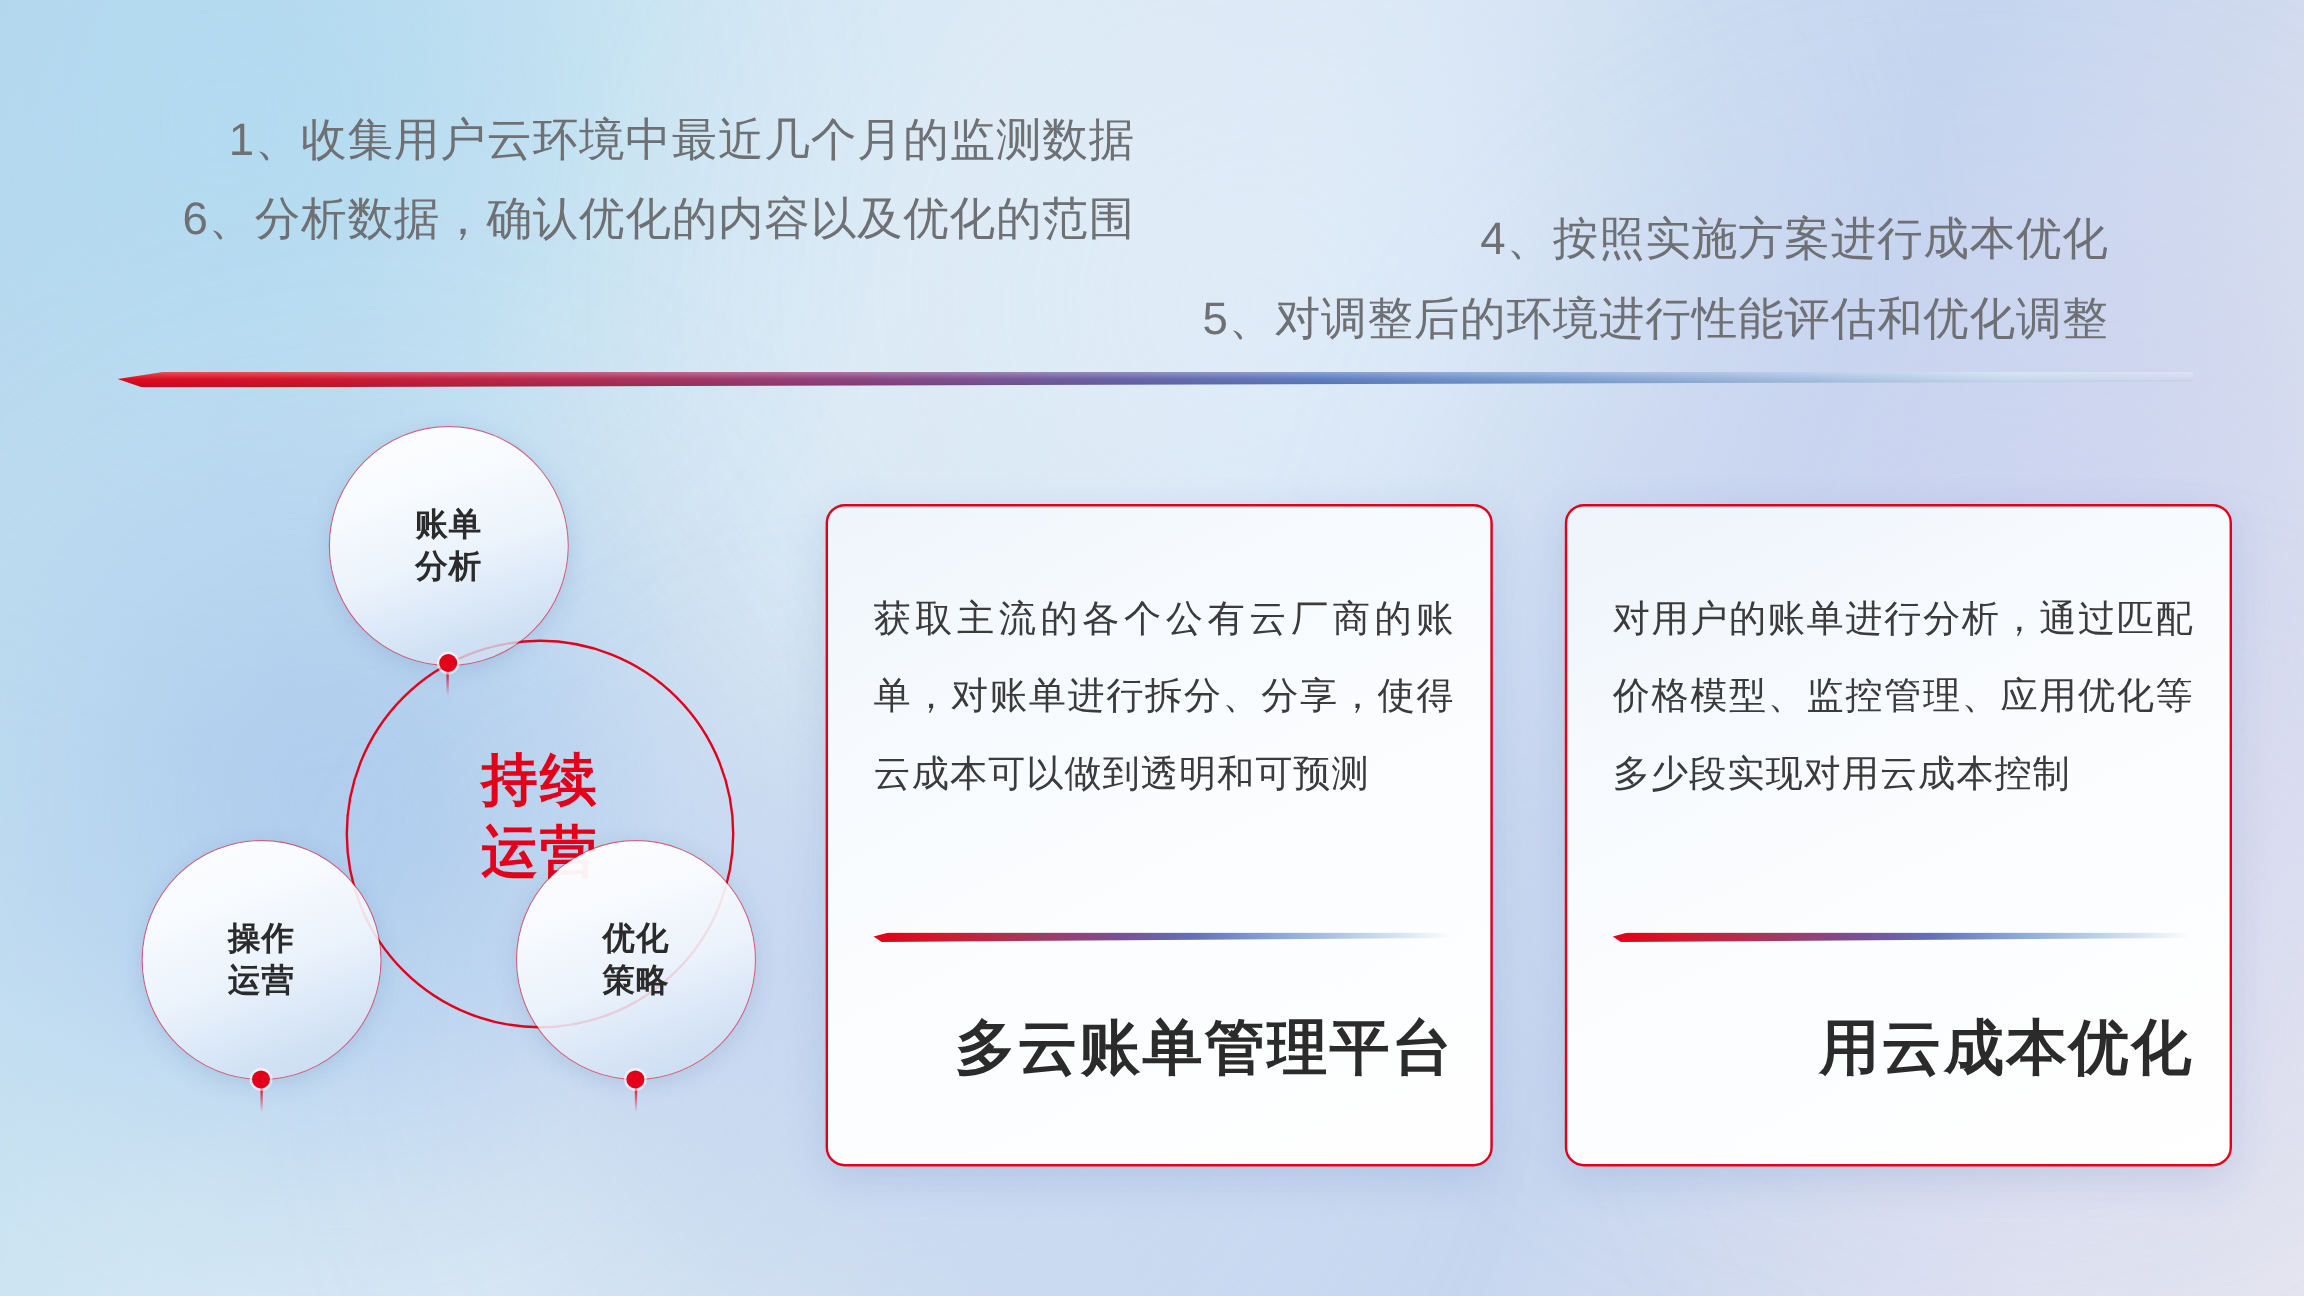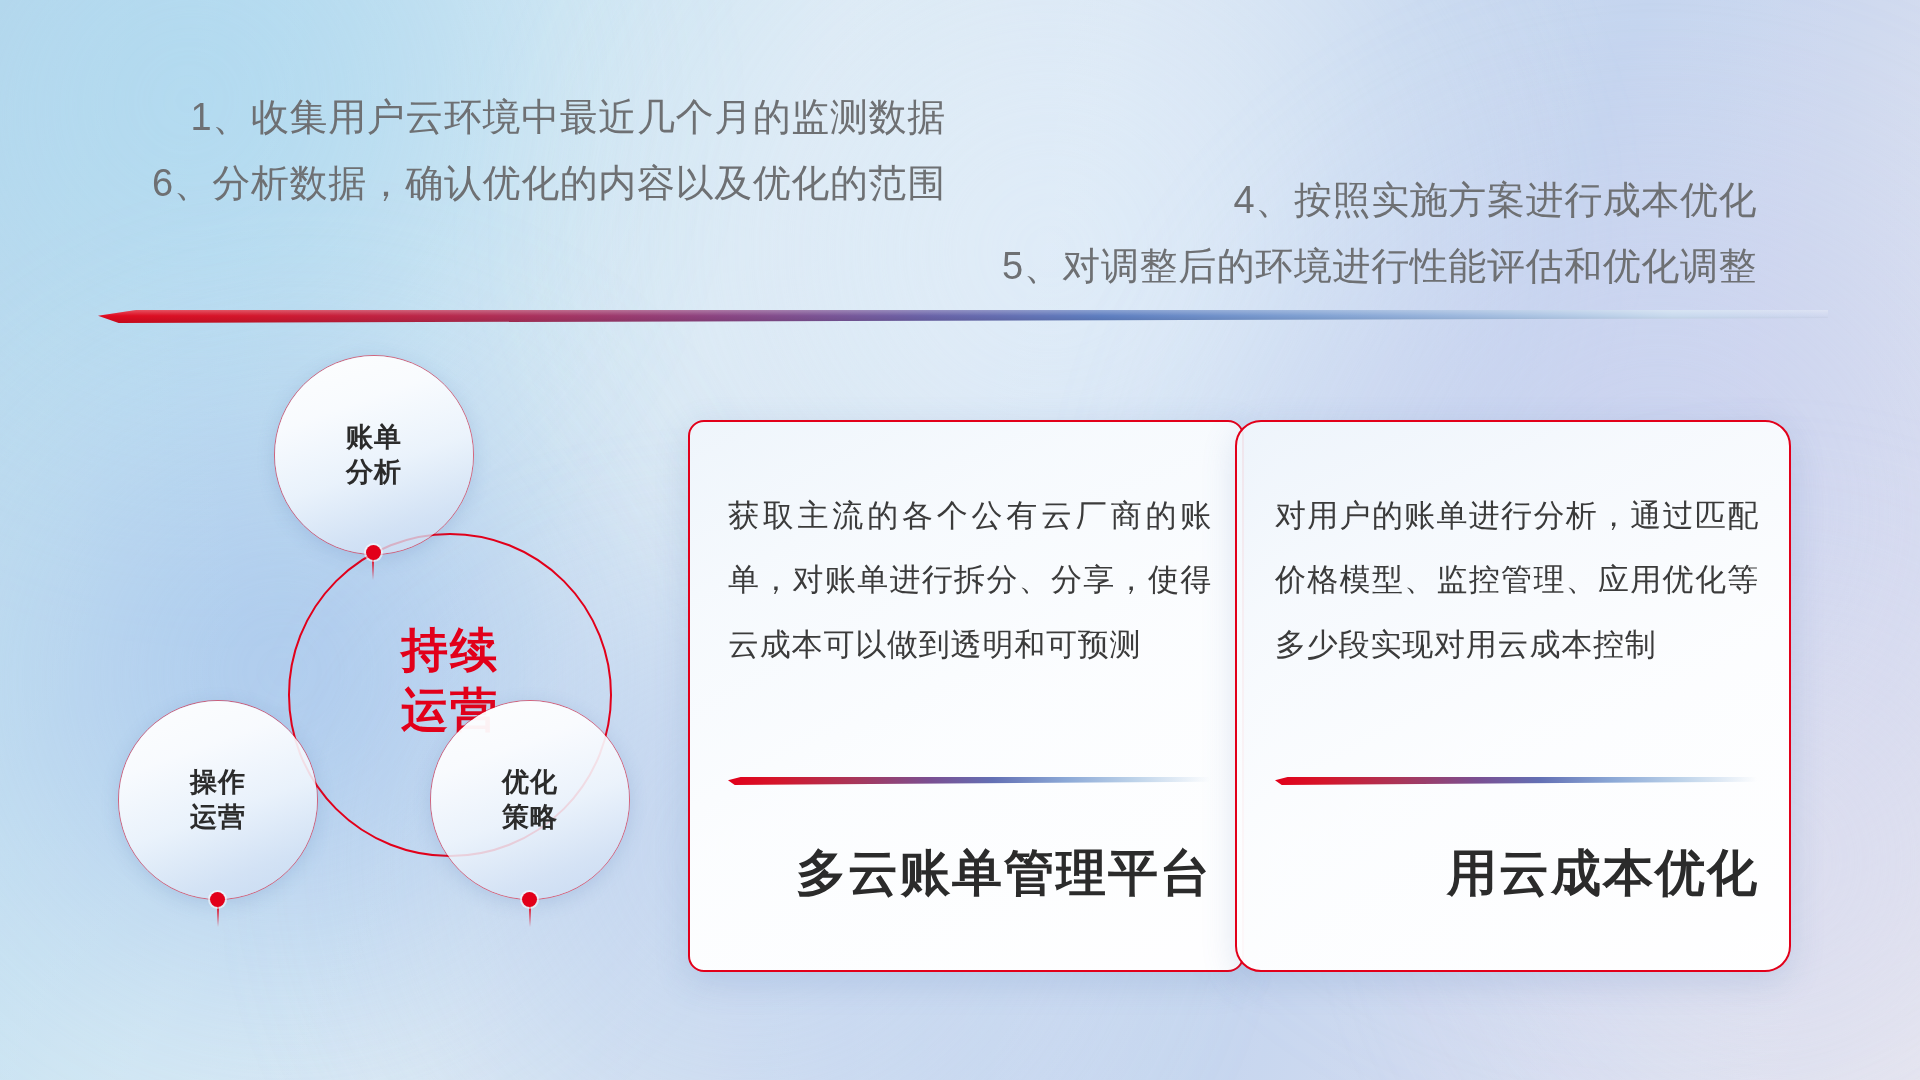--- a/index.html
+++ b/index.html
@@ -159,21 +159,21 @@
     background:linear-gradient(155deg,
       rgba(240,246,252,.93) 0%,
       rgba(248,251,254,.95) 25%,
       rgba(253,254,255,.97) 55%,
       rgba(255,255,255,.99) 100%);
     box-shadow:0 10px 34px rgba(80,115,175,.18);
     overflow:hidden;
     margin-top:38px;
   }
   .card-1 { left:688px; }
-  .card-2 { left:1235px;border-radius:26px; }
+  .card-2 { left:1304px; }
   .card-body {
     position:absolute; left:38px; right:30px; top:62px;
     font-size:31px;
     color:#3b3b3b;
     line-height:2.08;
     letter-spacing:.8px;
     text-align:justify;
     text-justify:inter-ideograph;
   }
   .card-rule {

